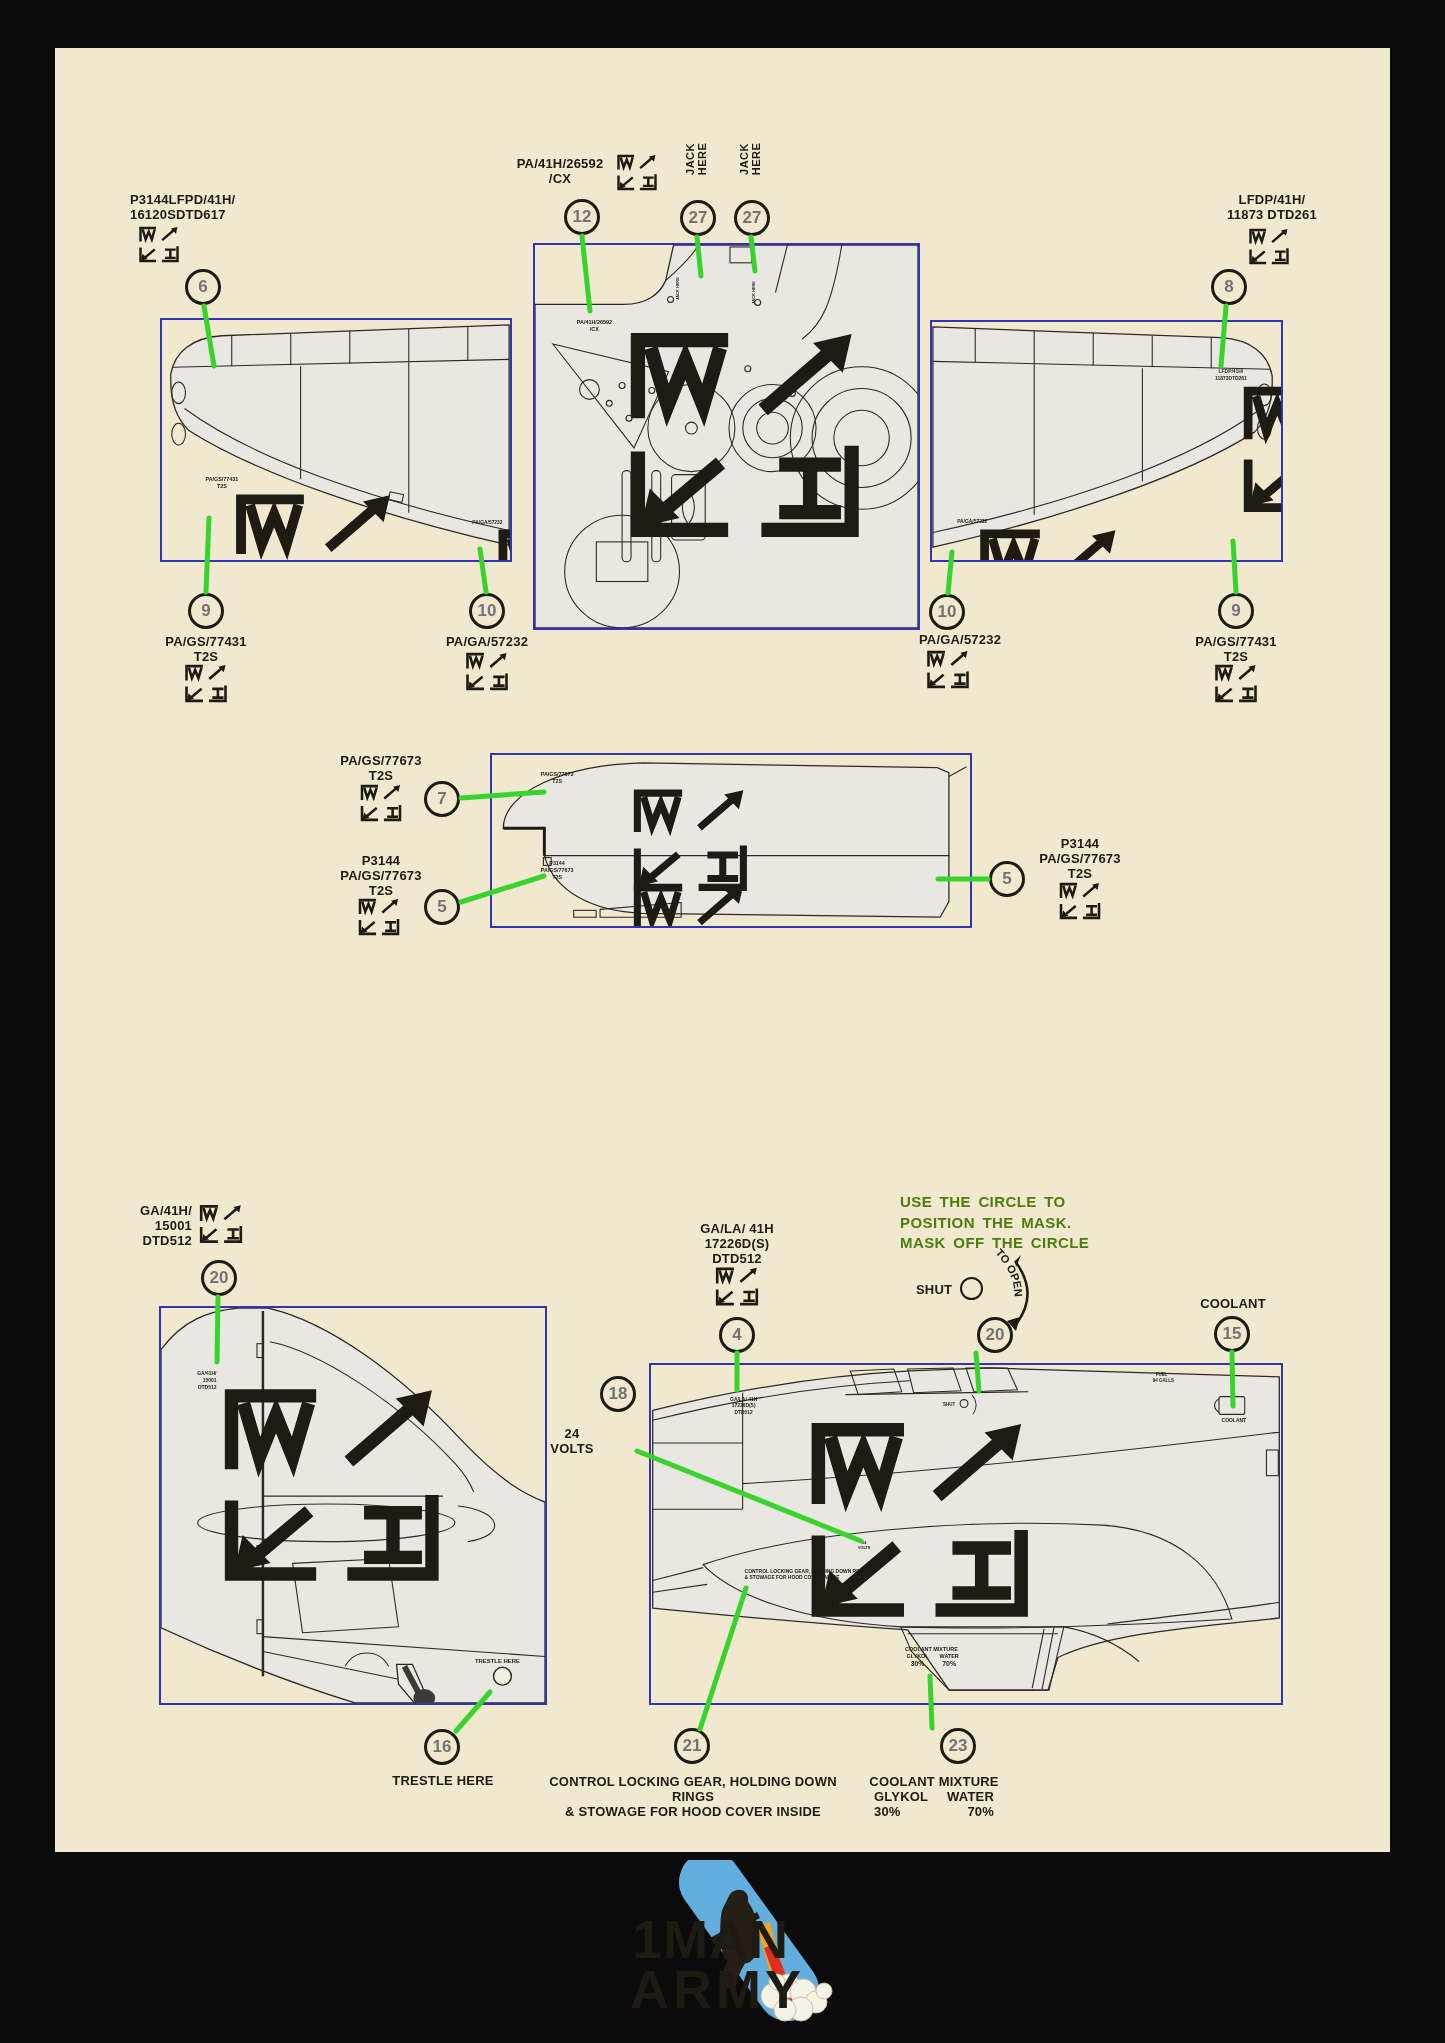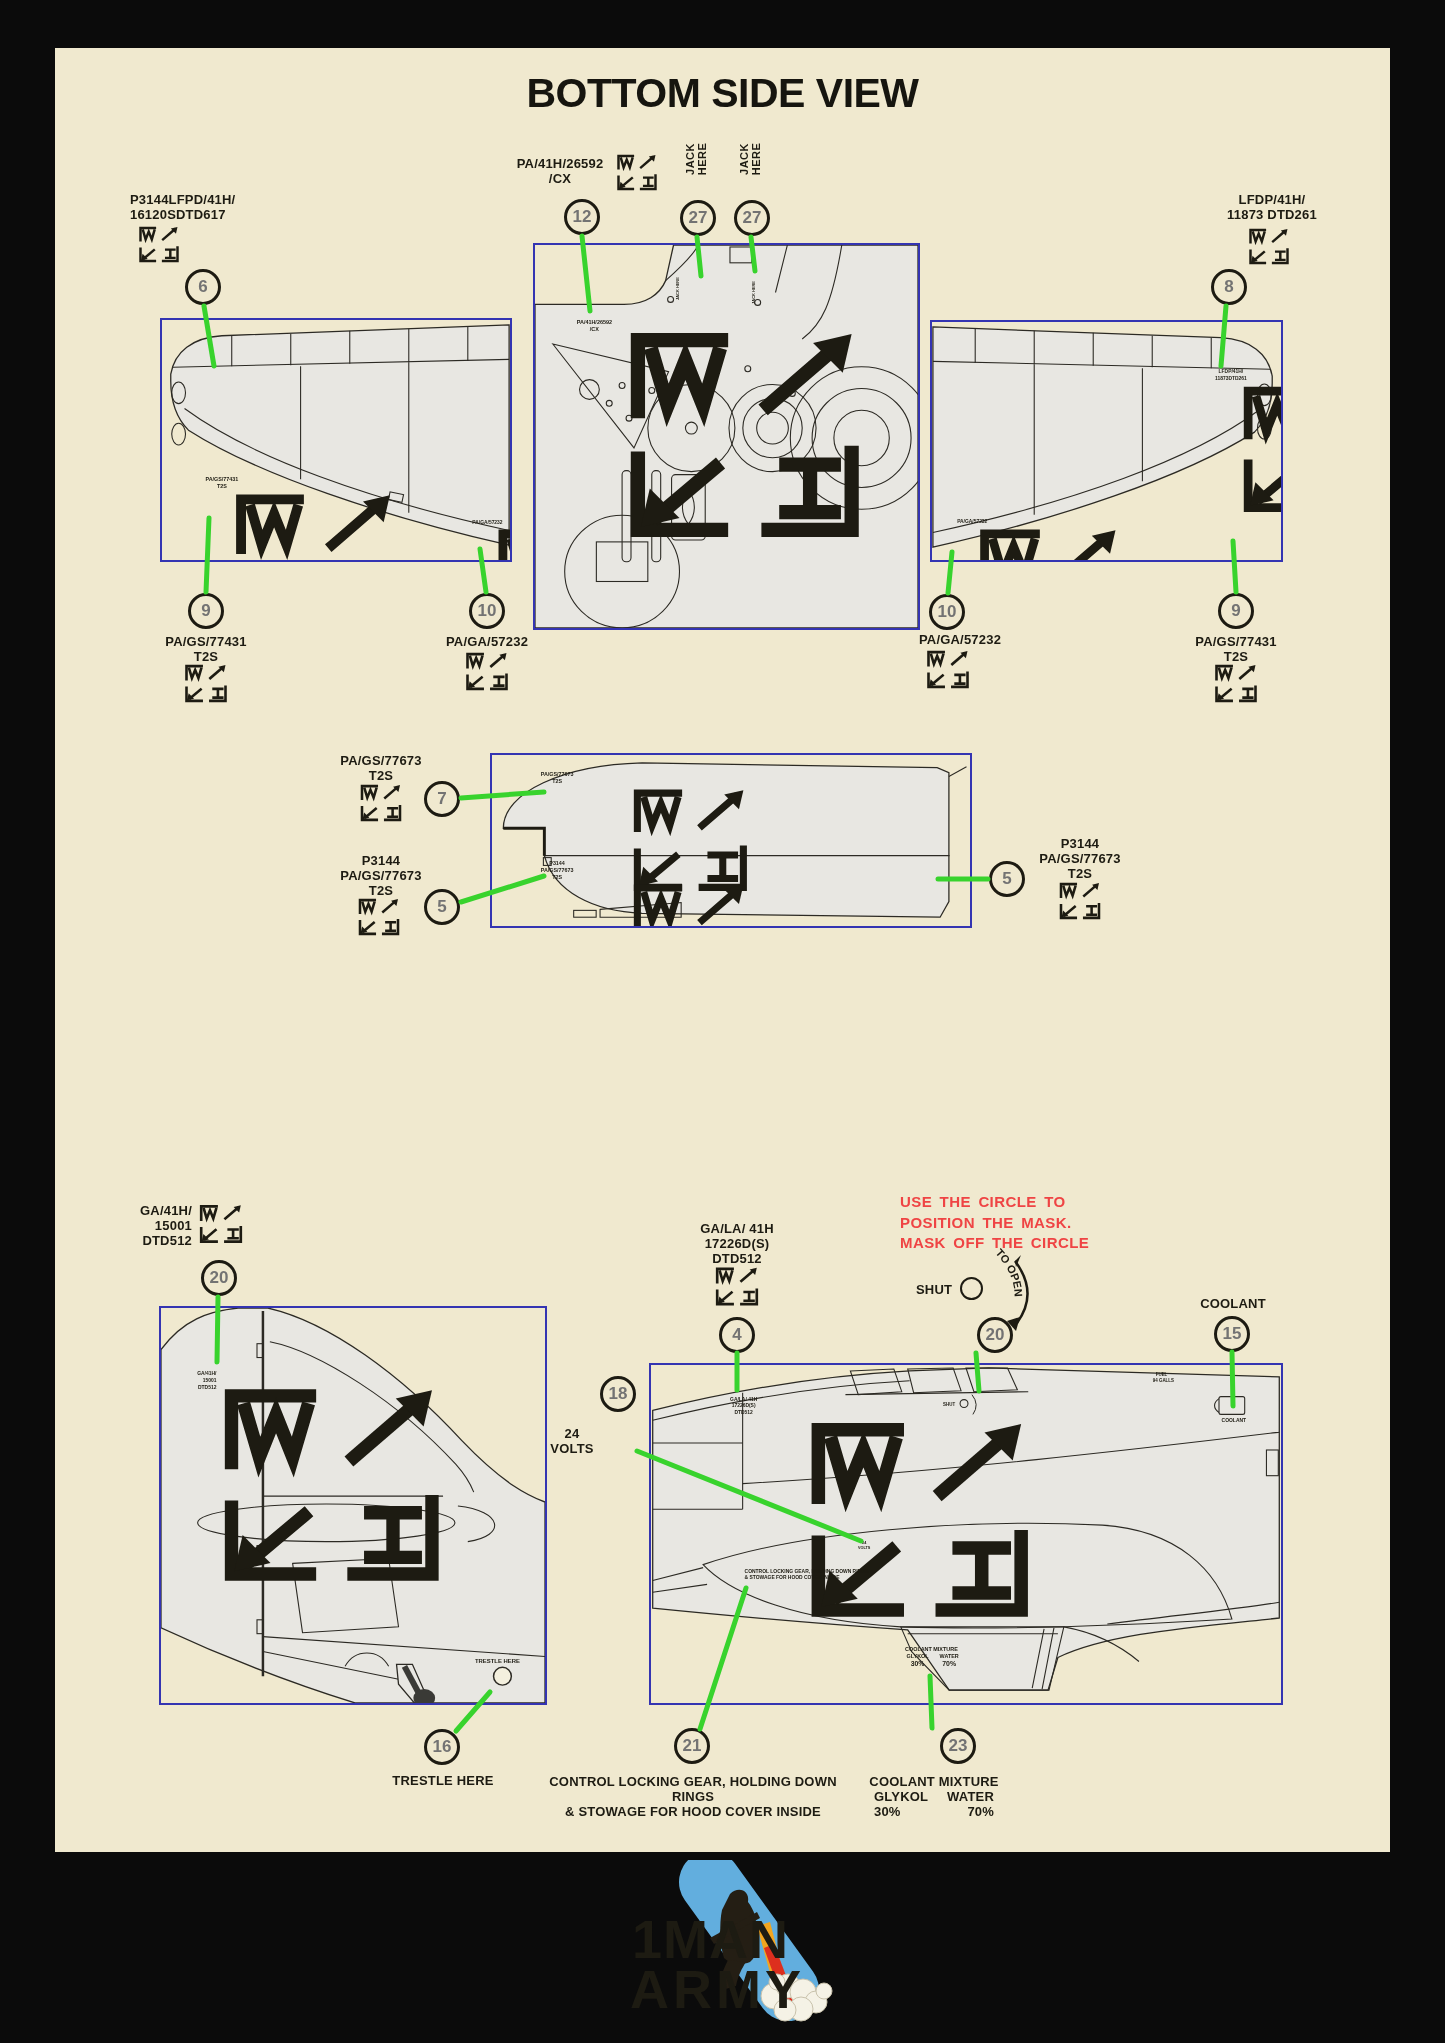--- a/index.html
+++ b/index.html
@@ -11,21 +11,21 @@
   .code{position:absolute;font-weight:bold;font-size:13px;line-height:15px;letter-spacing:0.2px;color:#1d1b12;}
   .ctr{text-align:center;} .rgt{text-align:right;}
   .co{position:absolute;width:36px;height:36px;border:3.5px solid #1d1b12;border-radius:50%;
       display:flex;align-items:center;justify-content:center;font-weight:bold;font-size:17px;
       color:#737373;box-sizing:border-box;background:transparent;}
   .box{position:absolute;border:2px solid #3434b2;box-sizing:border-box;}
   .mi{position:absolute;}
   .vert{transform:rotate(-90deg);transform-origin:center;}
   .jack{position:absolute;width:56px;height:26px;font-weight:bold;font-size:11px;line-height:12px;
         text-align:center;letter-spacing:0.5px;}
-  .note{position:absolute;font-weight:bold;font-size:15px;line-height:20.5px;color:#ef4444;
+  .note{position:absolute;font-weight:bold;font-size:15px;line-height:20.5px;color:#4d7c0f;
         letter-spacing:0.4px;word-spacing:3px;}
   .shutcircle{position:absolute;width:23px;height:23px;border:2.5px solid #1d1b12;border-radius:50%;
         box-sizing:border-box;}
   .tworow{display:flex;justify-content:space-between;padding:0 6px;}
   svg text{font-family:"Liberation Sans",sans-serif;fill:#1d1b12;}
   .dw{fill:#e8e7e2;stroke:#2c2a24;stroke-width:1.3;}
   .ln{fill:none;stroke:#2c2a24;stroke-width:1.1;}
   .thk{fill:none;stroke:#1d1b12;stroke-width:3;}
 </style>
 </head>
@@ -43,21 +43,20 @@
         <path d="M2,22 L2,34 L16,34"></path>
         <path d="M15,23.5 L5.5,31.5"></path>
         <path d="M24,34 L38,34 L38,21"></path>
         <path d="M27,23 L35,23 M31,23 L31,31 M27,31 L35,31"></path>
       </g>
       <path d="M38,1 L31.5,2.5 L36.5,7.5 Z" fill="#1d1b12"></path>
       <path d="M2.5,33.5 L9,32 L4,27 Z" fill="#1d1b12"></path>
     </symbol>
   </svg>
 
-  <div class="title" style="top:70px">BOTTOM SIDE VIEW</div>
 
   <svg class="box" style="left:160px;top:318px" width="352" height="244" viewBox="0 0 352 244">
     <path class="dw" d="M352,5 L60,16 C30,18 12,32 8,55 L8,62 C8,84 14,100 26,112 C98,158 225,200 352,229 Z"></path>
     <path class="ln" d="M10,48 L352,40"></path>
     <path class="ln" d="M70,16 L70,47 M130,14 L130,46 M190,11 L190,44.5 M250,9 L250,43 M310,7 L310,41.5"></path>
     <path class="ln" d="M22,90 C90,140 210,183 352,214"></path>
     <path class="ln" d="M140,47 L140,162 M250,43 L250,196"></path>
     <ellipse class="ln" cx="16" cy="74" rx="7" ry="11"></ellipse>
     <ellipse class="ln" cx="16" cy="116" rx="7" ry="11"></ellipse>
     <rect class="ln" x="230" y="176" width="14" height="8" transform="rotate(12 237 180)"></rect>

